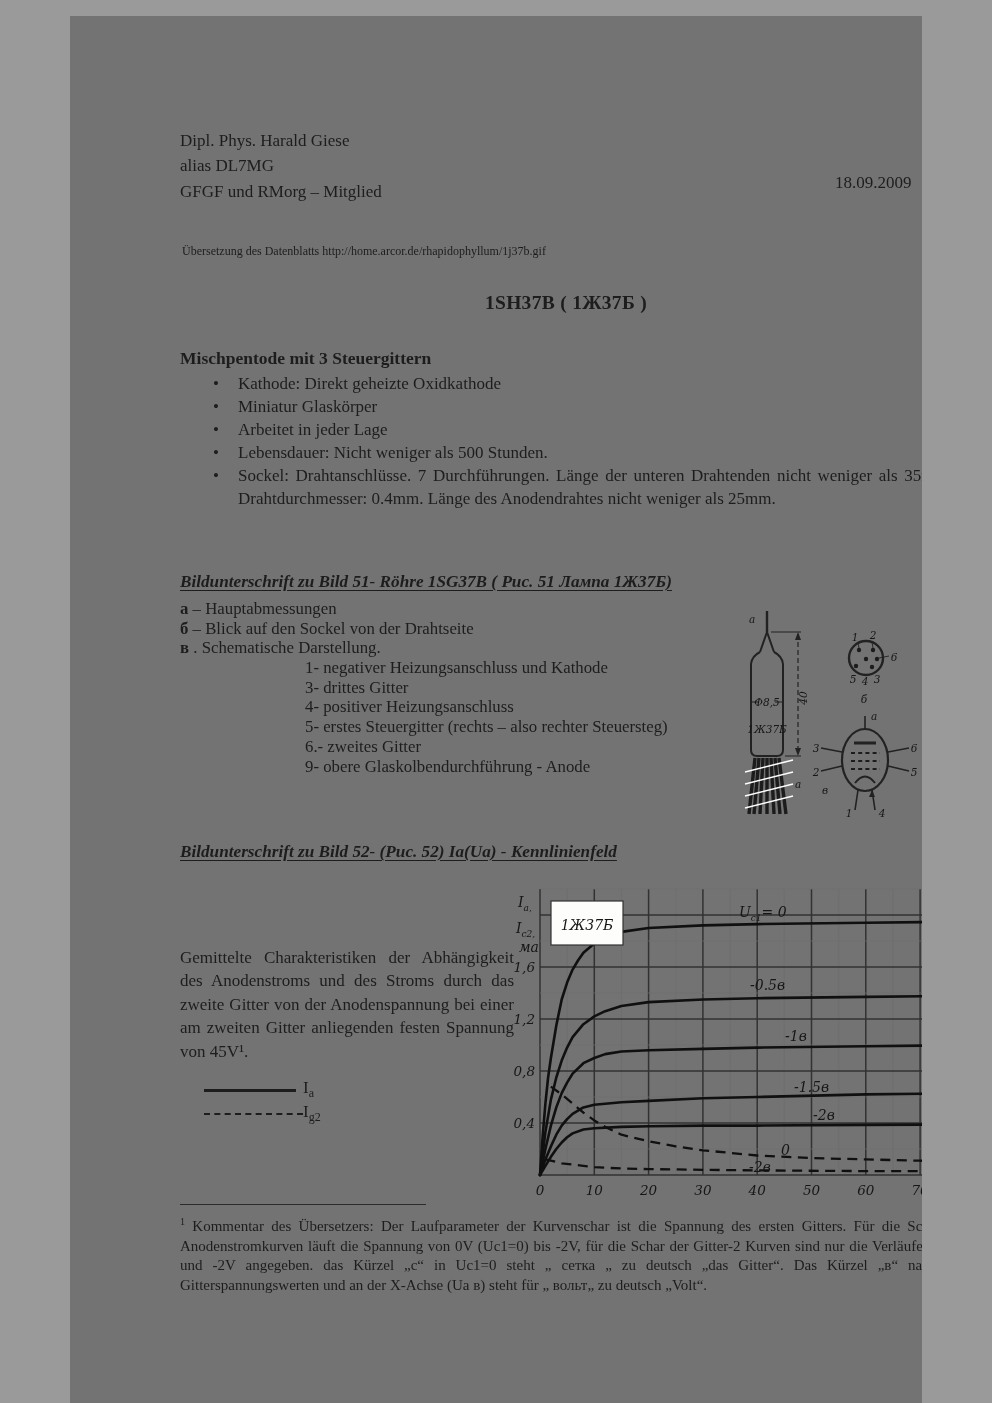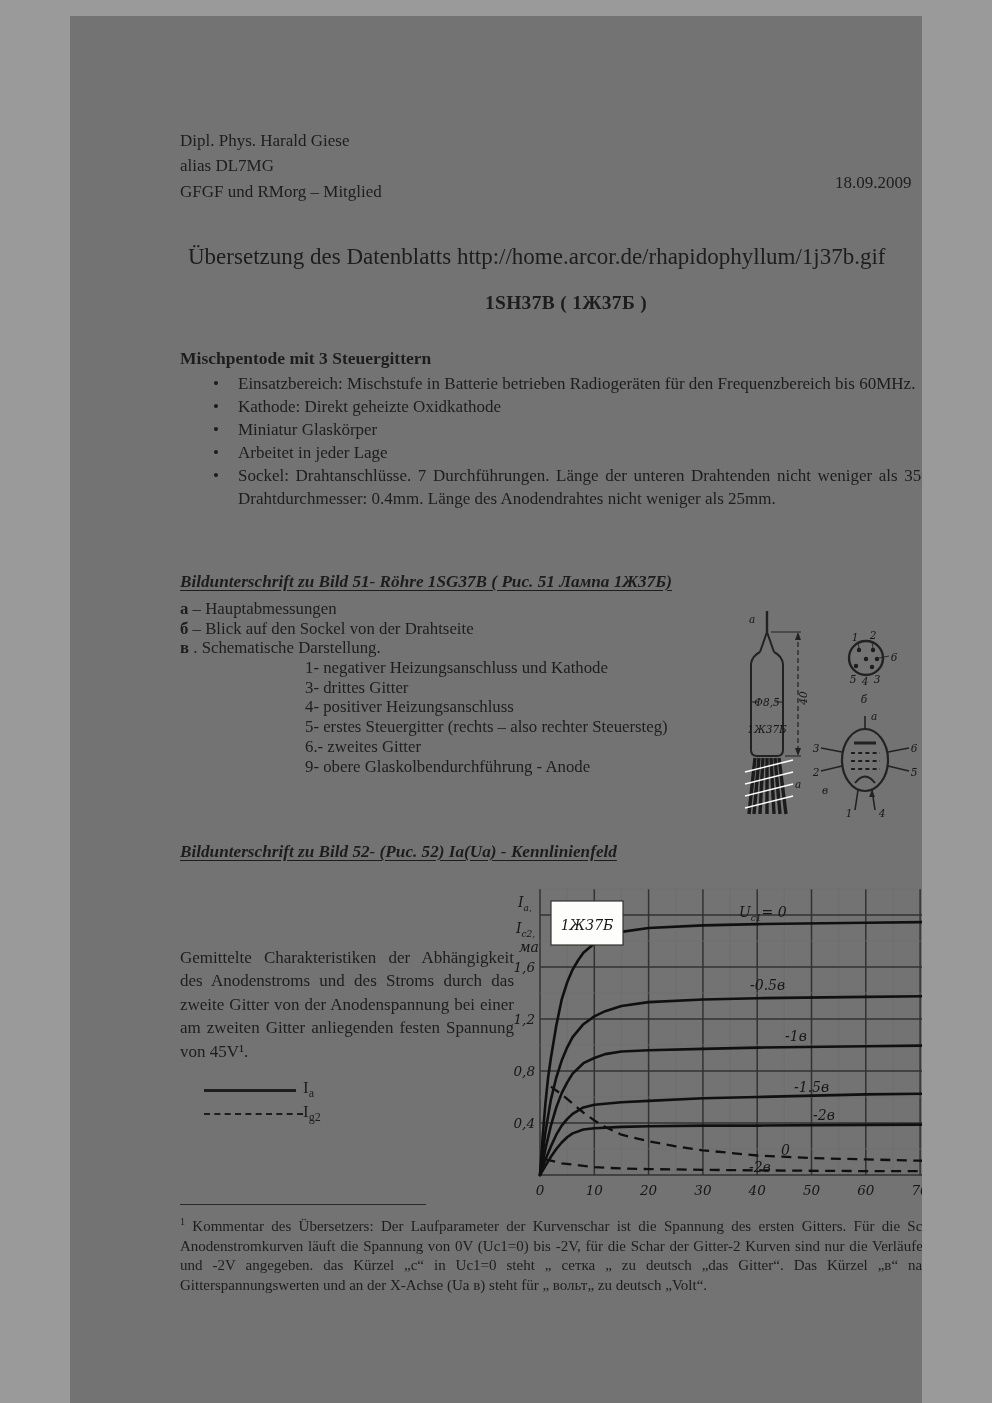--- a/index.html
+++ b/index.html
@@ -5,21 +5,21 @@
   html,body{margin:0;padding:0;background:#9a9a9a;}
   .page{
     position:relative;width:852px;height:1403px;margin:16px auto;
     background:#737373;color:#1d1d1d;overflow:hidden;
     font-family:"Liberation Serif", serif;
   }
   .abs{position:absolute;}
   
   .hdr{top:112px;left:110px;font-size:17px;line-height:25.4px;}
   .hdr-date{top:157px;left:765px;font-size:17px;}
-  .trans{top:228px;left:118px;font-size:23px;}
+  .trans{top:228px;left:112px;font-size:12px;}
   .doc-title{top:276px;left:110px;width:772px;text-align:center;font-size:19.5px;font-weight:bold;letter-spacing:.3px;}
   
   .features{top:332px;left:110px;width:772px;}
   .features h2{margin:0;font-size:17.5px;font-weight:bold;}
   .features ul{margin:3px 0 0 0;padding:0;list-style:none;}
   .features li{position:relative;padding-left:58px;font-size:17px;line-height:23px;text-align:justify;}
   .features li::before{content:"\2022";position:absolute;left:33px;top:0;font-size:17px;}
   
   .fig51{top:556px;left:110px;width:815px;height:262px;}
   .sec-head{margin:0;font-size:17.2px;font-weight:bold;font-style:italic;text-decoration:underline;text-underline-offset:3px;}
@@ -72,24 +72,24 @@
   </div>
   <div class="abs hdr-date">18.09.2009</div>
 
   <div class="abs trans">Übersetzung des Datenblatts http://home.arcor.de/rhapidophyllum/1j37b.gif</div>
 
   <div class="abs doc-title">1SH37B ( 1Ж37Б )</div>
 
   <div class="abs features">
     <h2>Mischpentode mit 3 Steuergittern</h2>
     <ul>
-      <li>Einsatzbereich: Mischstufe in Batterie betrieben Radiogeräten für den Frequenzbereich bis 60MHz.</li>
       <li>Kathode: Direkt geheizte Oxidkathode</li>
       <li>Miniatur Glaskörper</li>
       <li>Arbeitet in jeder Lage</li>
+      <li>Lebensdauer: Nicht weniger als 500 Stunden.</li>
       <li>Sockel: Drahtanschlüsse. 7 Durchführungen. Länge der unteren Drahtenden nicht weniger als 35mm. Drahtdurchmesser: 0.4mm. Länge des Anodendrahtes nicht weniger als 25mm.</li>
     </ul>
   </div>
 
   <div class="abs fig51">
     <h3 class="sec-head">Bildunterschrift zu Bild 51- Röhre 1SG37B ( Рис. 51 Лампа 1Ж37Б)</h3>
     <div class="lettered">
       <div><span class="lbl">а</span> <span>– Hauptabmessungen</span></div>
       <div><span class="lbl">б</span> <span>– Blick auf den Sockel von der Drahtseite</span></div>
       <div><span class="lbl">в</span> <span>. Schematische Darstellung.</span></div>

